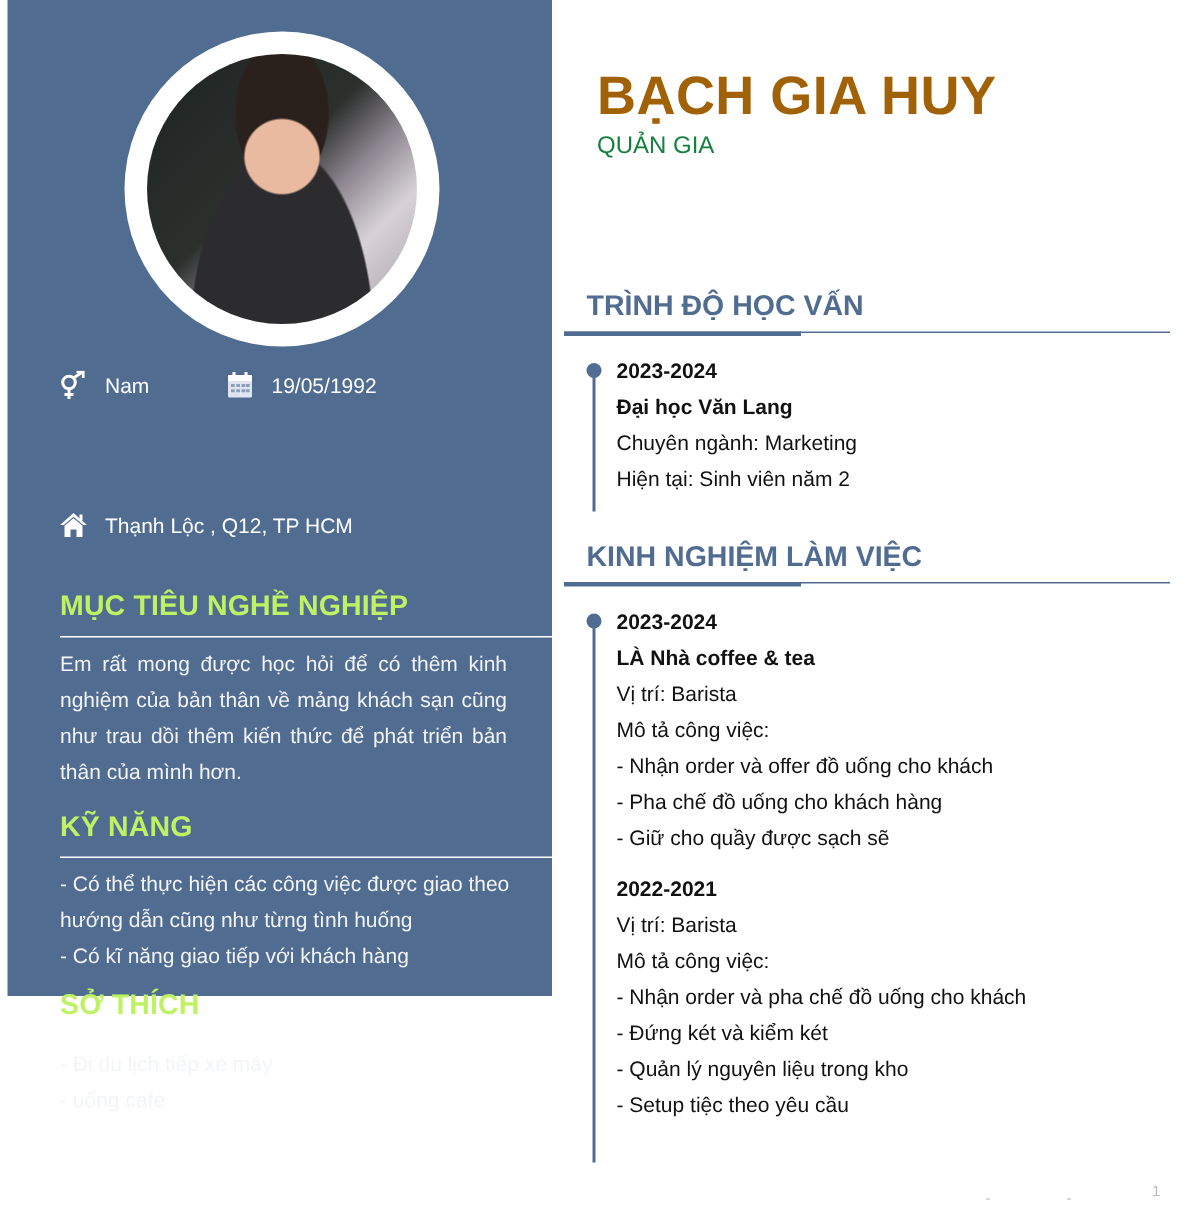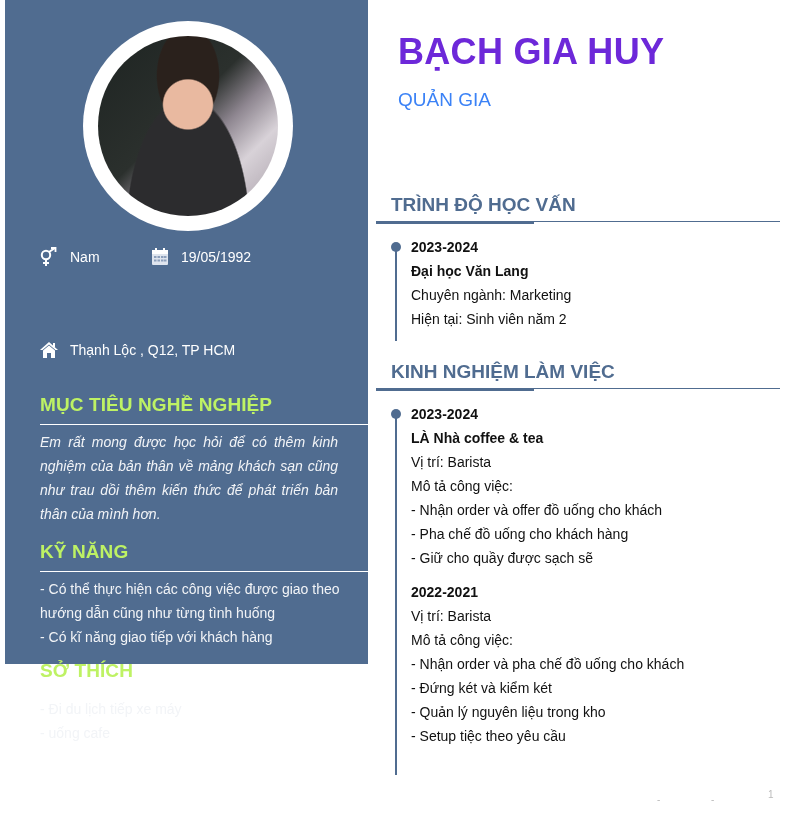--- a/index.html
+++ b/index.html
@@ -14,24 +14,24 @@
                   radial-gradient(ellipse at 50% 110%, #2c2c2e 0 48%, transparent 49%),
                   linear-gradient(135deg, #1e2422 0%, #2b302d 45%, #8e8690 60%, #d8d2d8 75%, #a49aa4 100%); }
 
     .info-row { position: absolute; display: flex; align-items: center; font-size: 14px; color: #fff; }
     .info-row .ico { width: 22px; height: 20px; margin-right: 10px; display: flex; align-items: center; justify-content: center; }
     .info-row .ico svg { width: 20px; height: 20px; }
 
     .side-h { position: absolute; left: 35px; font-weight: bold; font-size: 19px; color: #bef264; letter-spacing: 0.1px; }
     .side-line { position: absolute; left: 35px; width: 333px; height: 1px; background: #fff; }
     .side-text { position: absolute; left: 35px; width: 300px; font-size: 14px; line-height: 24px; color: #f2f4f7; }
-    .justify { text-align: justify; text-align-last: left; font-style: italic; }
+    .justify { text-align: justify; text-align-last: left; }
 
-    .name { position: absolute; left: 398px; top: 31px; font-size: 36px; font-weight: bold; color: #6d28d9; letter-spacing: 0.3px; }
-    .role { position: absolute; left: 398px; top: 89px; font-size: 19px; color: #3b82f6; }
+    .name { position: absolute; left: 398px; top: 43px; font-size: 36px; font-weight: bold; color: #a16207; letter-spacing: 0.3px; }
+    .role { position: absolute; left: 398px; top: 89px; font-size: 16px; color: #15803d; }
 
     .sec-h { position: absolute; left: 391px; font-size: 19px; font-weight: bold; color: #506c90; }
     .sec-line { position: absolute; left: 376px; width: 404px; height: 1px; background: #506c90; }
     .sec-line-thick { position: absolute; left: 376px; width: 158px; height: 3px; background: #506c90; }
 
     .tl-line { position: absolute; left: 395px; width: 2px; background: #506c90; }
     .tl-dot { position: absolute; left: 391px; width: 10px; height: 10px; border-radius: 50%; background: #506c90; }
 
     .entry { position: absolute; left: 411px; font-size: 14px; line-height: 24px; color: #111; }
     .entry .b { font-weight: bold; }

